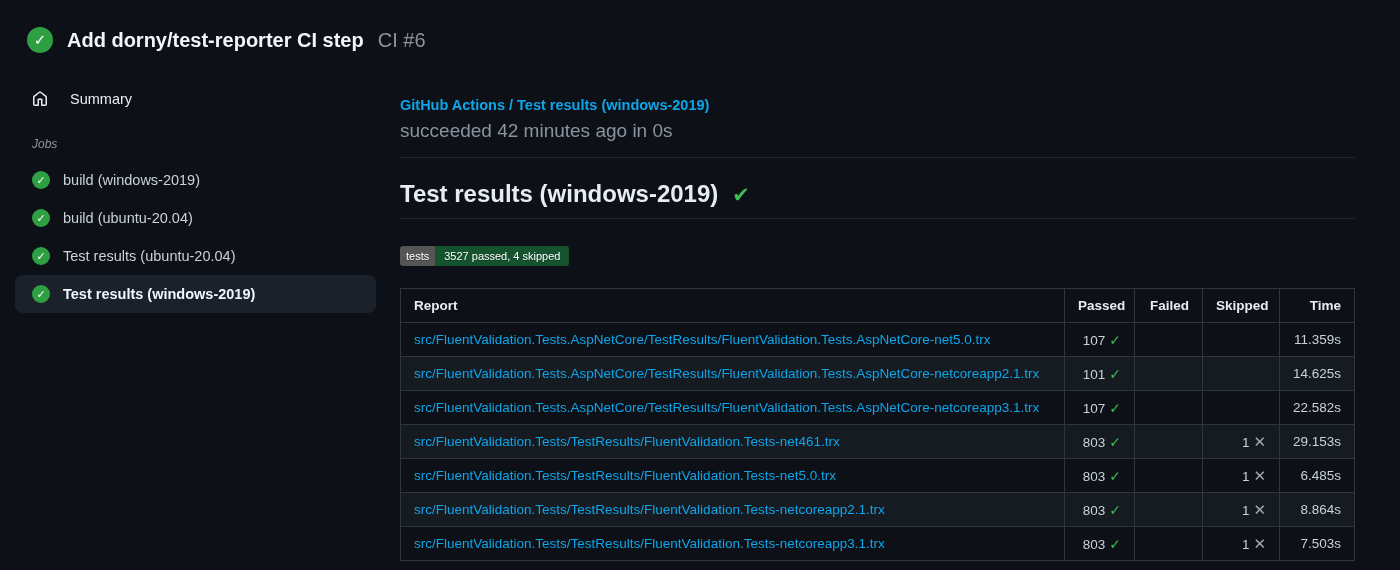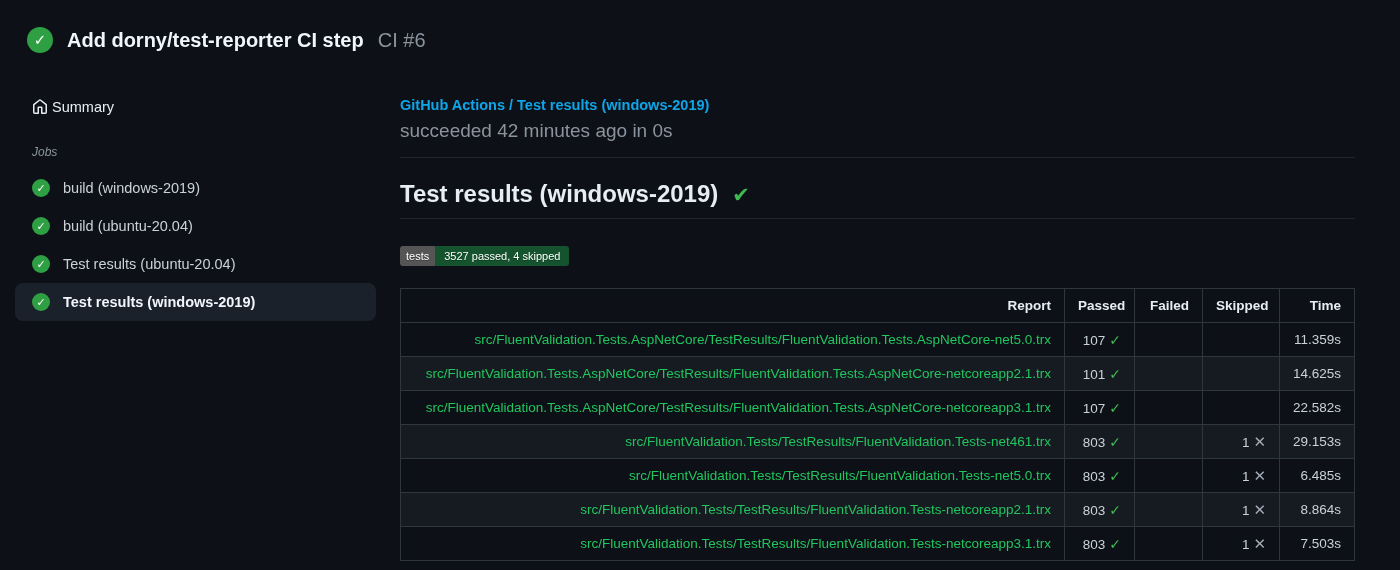--- a/index.html
+++ b/index.html
@@ -30,22 +30,22 @@
   .check-circle.small { width: 18px; height: 18px; font-size: 11px; font-weight: bold; }
   .run-title { font-size: 20px; font-weight: bold; color: #f0f6fc; }
   .run-number { font-size: 20px; font-weight: normal; color: #8b949e; }
 
   
   .container { display: flex; margin-top: 26px; }
 
   
   .sidebar { width: 400px; flex: 0 0 auto; padding: 0 24px 0 15px; }
   .summary-item {
-    display: flex; align-items: center; gap: 4px;
-    margin-top: 12px; padding: 8px 17px;
+    display: flex; align-items: center; gap: 22px;
+    margin-top: 4px; padding: 8px 17px;
     border-radius: 8px; cursor: pointer;
     font-size: 14.5px; color: #e6edf3;
   }
   .jobs-label {
     margin: 22px 0 0 17px;
     font-size: 12px; color: #8b949e; font-style: italic;
   }
   .jobs-list { margin-top: 10px; }
   .job-item {
     display: flex; align-items: center; gap: 13px;
@@ -100,25 +100,25 @@
     font-size: 13.5px;
   }
   table.results th, table.results td {
     border: 1px solid #30363d;
     height: 34px;
     padding: 0 13px;
     white-space: nowrap;
     overflow: hidden;
   }
   table.results th { color: #e6edf3; font-weight: bold; }
-  th.col-report, td.col-report { text-align: right; padding-left: 16px; }
+  th.col-report, td.col-report { text-align: left; padding-left: 16px; }
   th.col-num,  td.col-num  { text-align: right; }
   th.col-time, td.col-time { text-align: right; color: #c9d1d9; }
   tbody tr:nth-child(even) { background: #161b22; }
-  td.col-report a { color: #22c55e; text-decoration: none; }
+  td.col-report a { color: #0ea5e9; text-decoration: none; }
   .mark { margin-left: 4px; }
   .mark.pass { color: #3fb950; font-weight: bold; font-size: 14px; }
   .mark.skip { color: #a2abb5; font-size: 15px; }
 </style>
 </head>
 <body>
 
 <header class="run-header">
   <span class="check-circle big">✓</span>
   <span class="run-title">Add dorny/test-reporter CI step</span>

